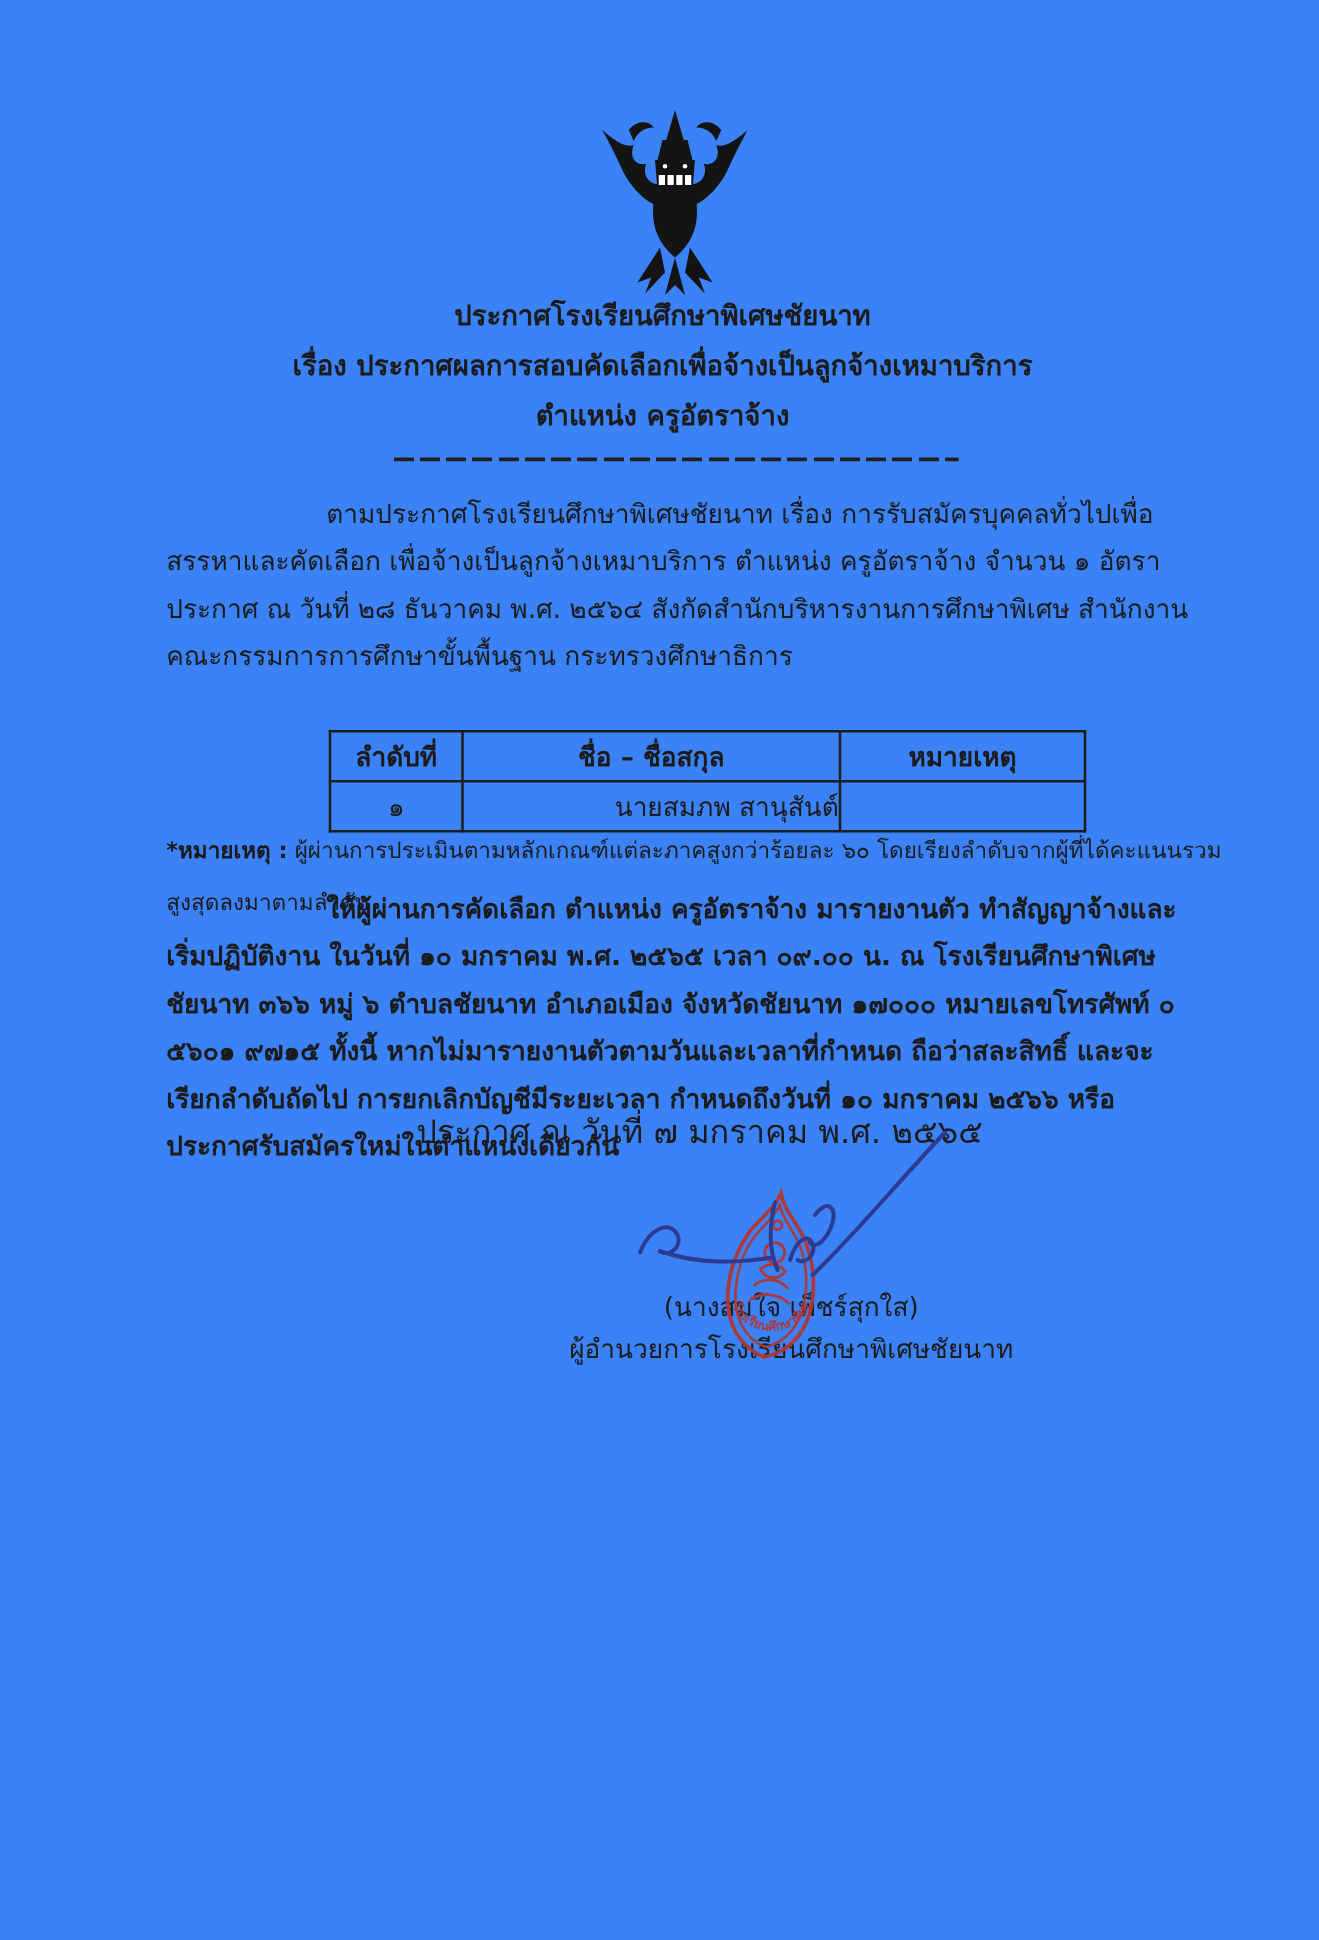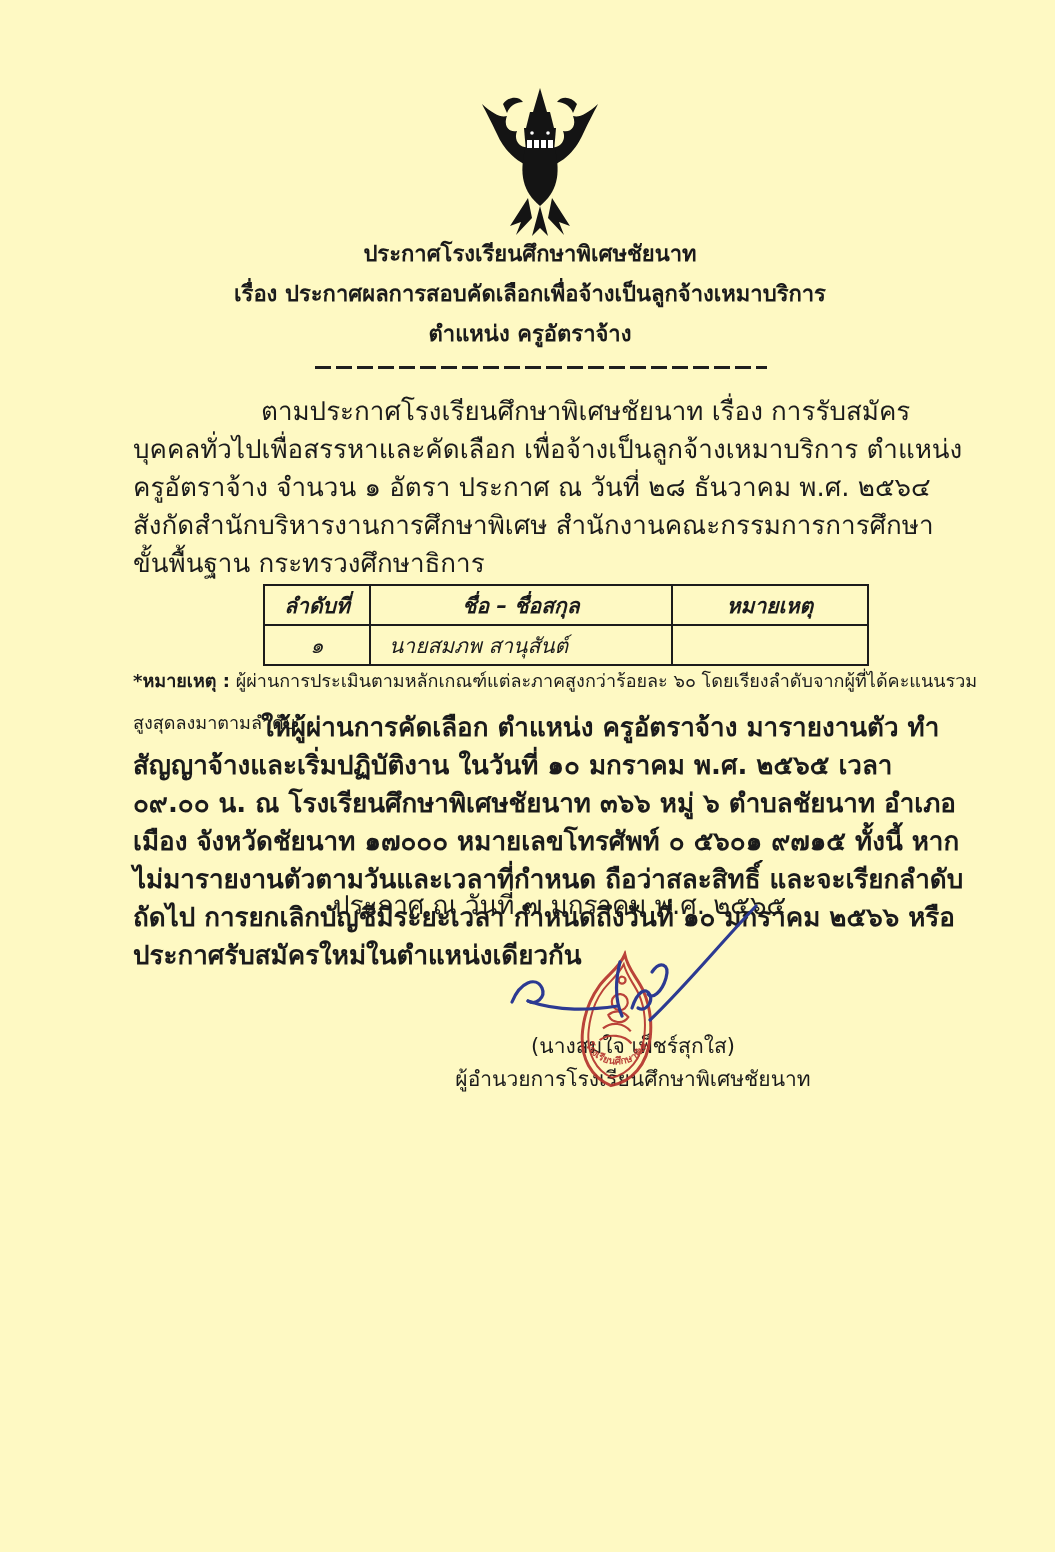--- a/index.html
+++ b/index.html
@@ -1,35 +1,35 @@
 <!DOCTYPE html>
 <html><head>
 <meta charset="utf-8">
 <style>
   html,body{margin:0;padding:0;background:#e8e8e8;}
-  .page{position:relative;width:1055px;height:1552px;background:#fef9c3;
+  .page{position:relative;width:1055px;height:1552px;background:#3b82f6;
         font-family:"DejaVu Sans","Liberation Sans",sans-serif;color:#1b1b1b;overflow:hidden;}
   .emblem{position:absolute;left:473px;top:88px;width:134px;height:152px;}
   .title-block{position:absolute;left:0;top:234px;width:1060px;text-align:center;
                font-size:22px;font-weight:bold;line-height:40px;}
   .divider{position:absolute;left:315px;top:366px;width:452px;height:3px;
            background:repeating-linear-gradient(90deg,#1f1f1f 0 16px,transparent 16px 21px);}
-  .para{position:absolute;left:133px;width:832px;font-size:26px;line-height:38px;margin:0;}
+  .para{position:absolute;left:133px;width:832px;font-size:21px;line-height:38px;margin:0;}
   .indent{text-indent:128px;}
   #para1{top:392px;}
   #para2{top:506px;}
   .results-table{position:absolute;left:263px;top:584px;border-collapse:collapse;
                  font-size:21px;}
-  .results-table th,.results-table td{border:2.5px solid #1c1c1c;height:38px;padding:0;font-style:italic;}
+  .results-table th,.results-table td{border:2.5px solid #1c1c1c;height:38px;padding:0;}
   .results-table th{font-weight:bold;text-align:center;}
   .col-no{width:104px;}
   .col-name{width:300px;}
   .col-remark{width:194px;border-radius:18px;}
   .cell-no{text-align:center;}
-  .cell-name{text-align:left;padding-left:18px !important;}
+  .cell-name{text-align:right;padding-left:18px !important;}
   .note{position:absolute;left:133px;top:660px;width:845px;font-size:18px;line-height:42px;margin:0;}
   .note b{font-size:18px;}
   #para3{top:708px;font-weight:bold;}
   .date-line{position:absolute;left:133px;top:884px;width:832px;font-size:26px;margin:0;
              text-indent:200px;}
   .sig-signature{position:absolute;left:498px;top:898px;width:272px;height:138px;z-index:3;}
   .sig-stamp{position:absolute;left:552px;top:950px;width:132px;height:138px;z-index:2;
              transform:rotate(6deg);opacity:0.92;}
   .sig-name{position:absolute;left:233px;top:1030px;width:800px;text-align:center;
             font-size:21px;line-height:32px;z-index:1;}

